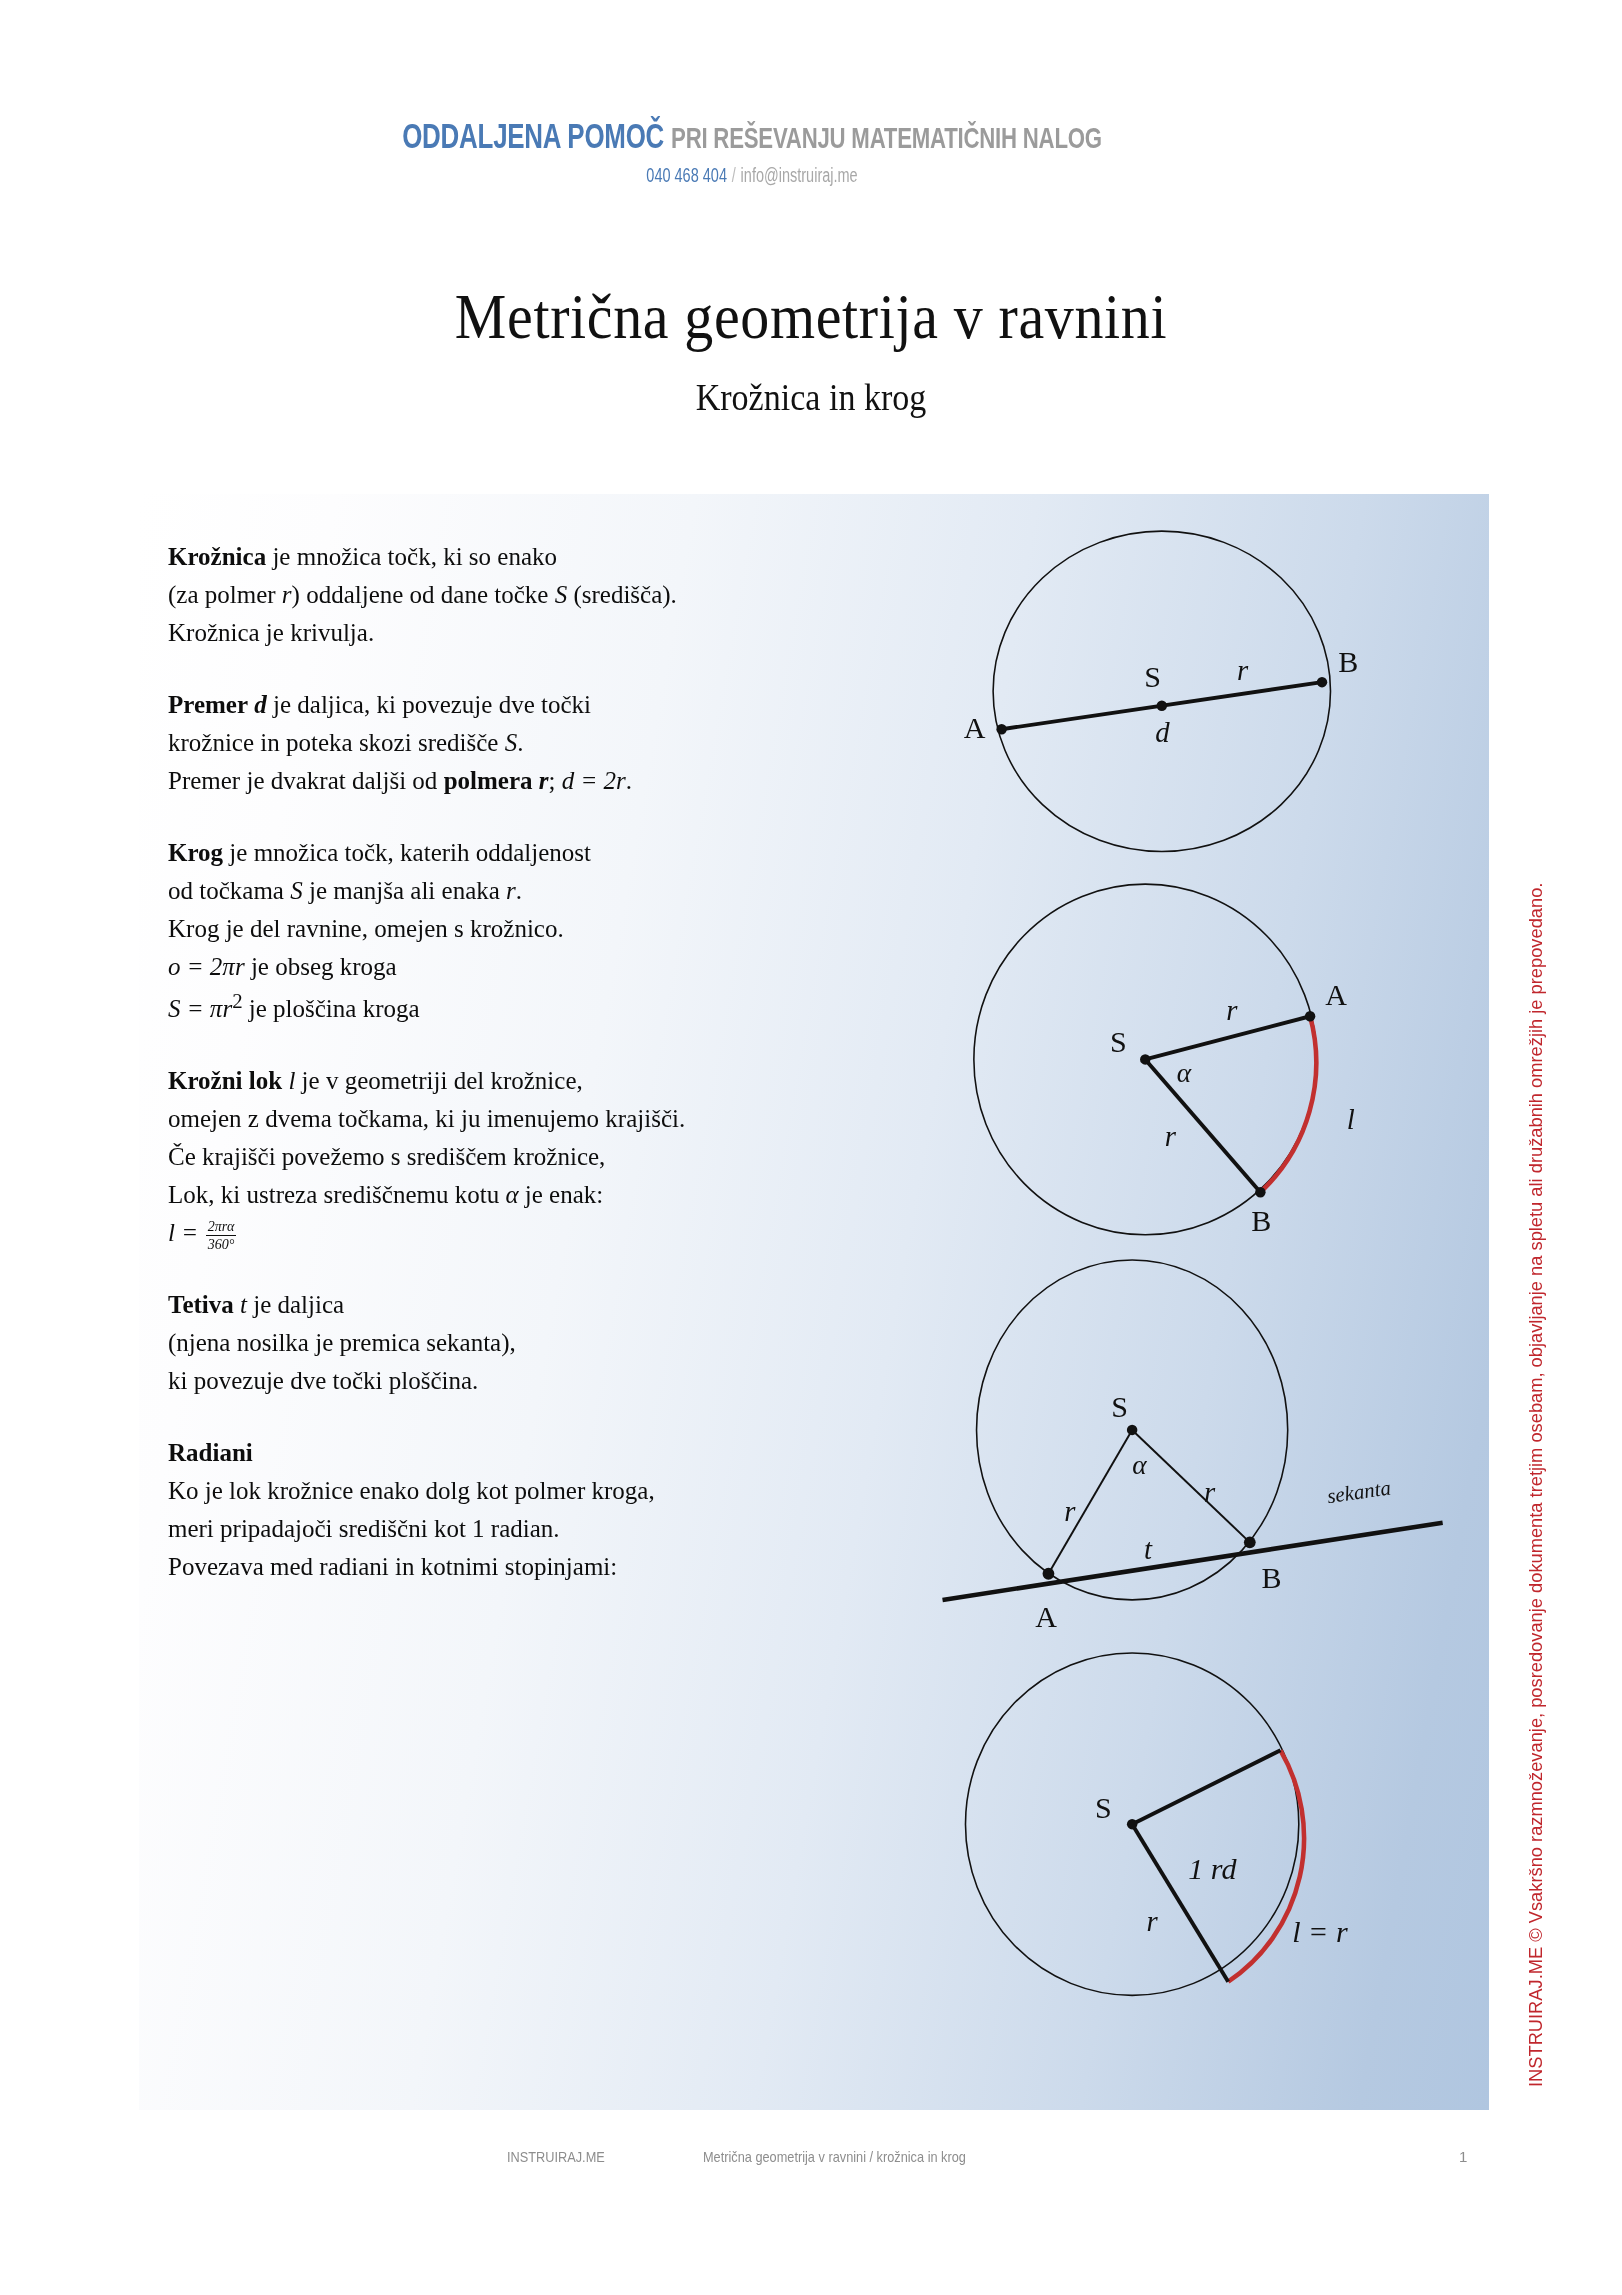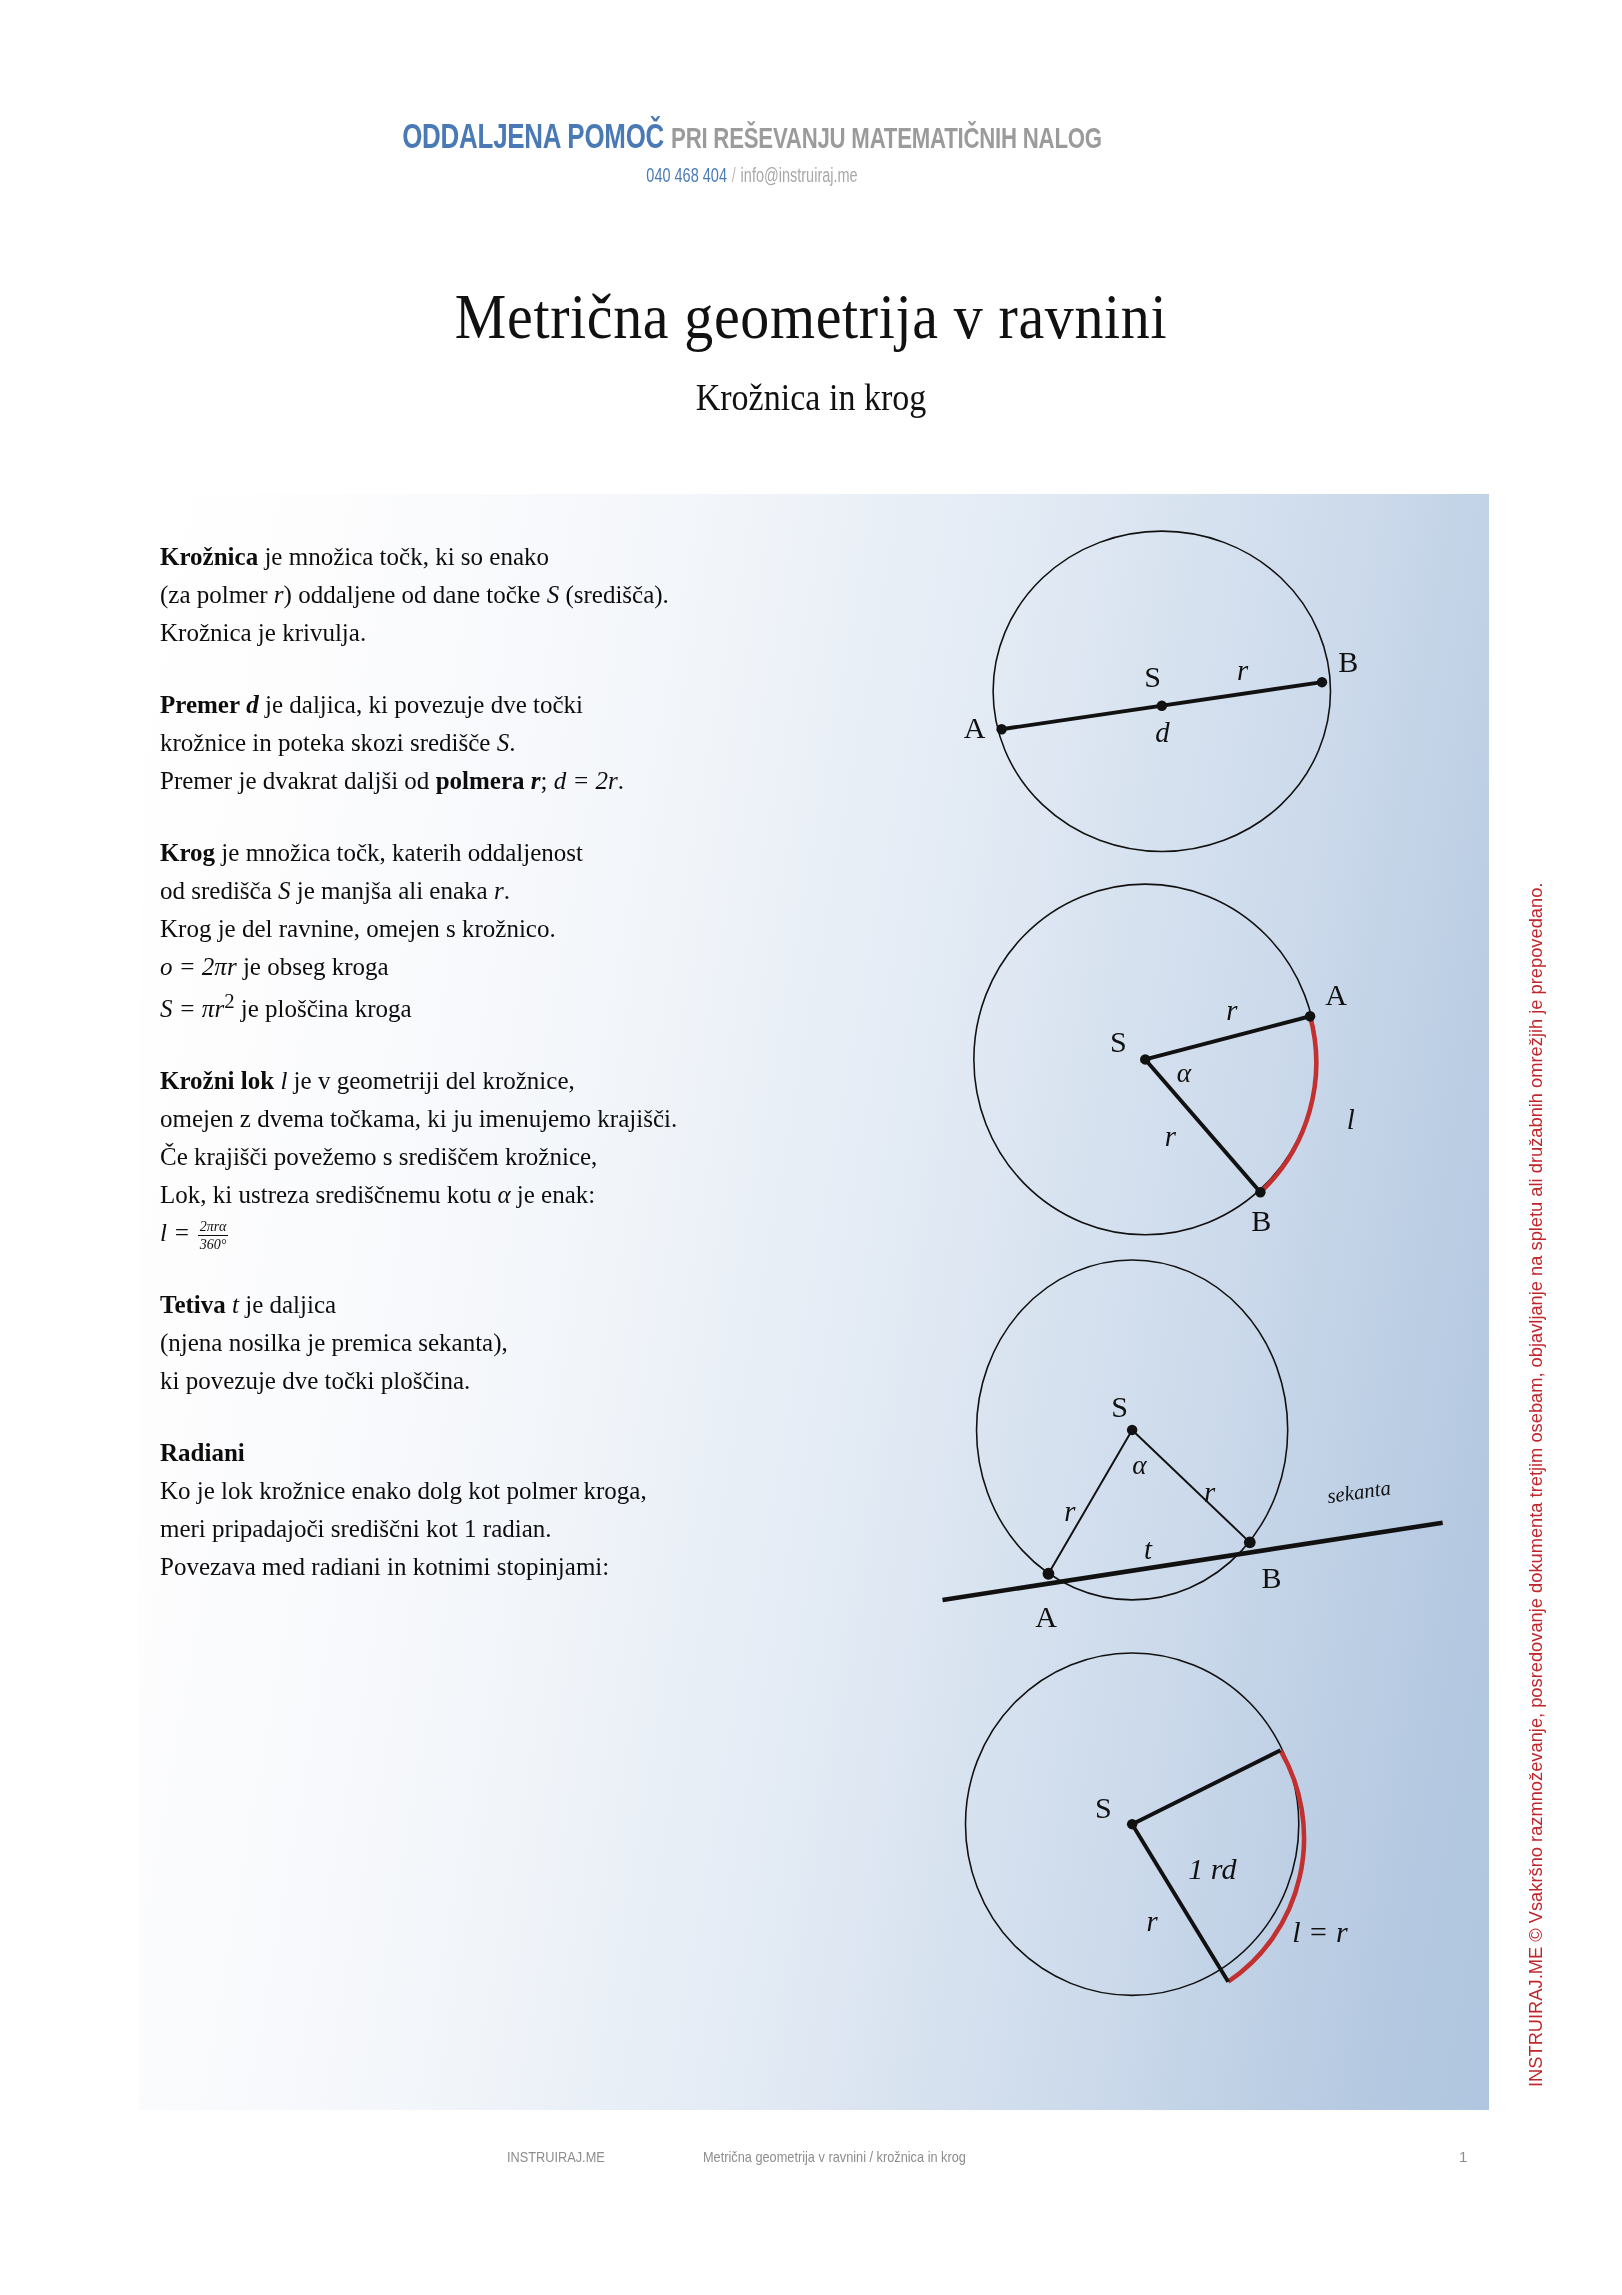--- a/index.html
+++ b/index.html
@@ -58,21 +58,21 @@
 
   
   .panel{
     position:absolute;left:139px;top:494px;
     width:1350px;height:1616px;
     background:linear-gradient(100deg,#ffffff 0%,#fdfdfe 12%,#f3f6fa 34%,#e2eaf4 55%,#ccdaeb 75%,#b5c9e1 92%,#b0c6e0 100%);
   }
 
   
   .textcol{
-    position:absolute;left:160px;top:538px;width:707px;
+    position:absolute;left:168px;top:538px;width:707px;
     font-family:"Liberation Serif", serif;
     font-size:25px;
     color:#0d0d0d;
     line-height:1.52;
   }
   .para{margin-bottom:34px;}
   .para:last-child{margin-bottom:0;}
   .ln{display:block;white-space:nowrap;}
   b{font-weight:bold;}
   i,.it{font-style:italic;}
@@ -140,21 +140,21 @@
   </div>
 
   <div class="para">
     <span class="ln"><b>Premer</b>&nbsp;<b><i>d</i></b><span> je daljica, ki povezuje dve točki</span></span>
     <span class="ln"><span>krožnice in poteka skozi središče </span><i>S</i><span>.</span></span>
     <span class="ln"><span>Premer je dvakrat daljši od </span><b>polmera</b>&nbsp;<b><i>r</i></b><span>; </span><i>d = 2r</i><span>.</span></span>
   </div>
 
   <div class="para">
     <span class="ln"><b>Krog</b><span> je množica točk, katerih oddaljenost</span></span>
-    <span class="ln"><span>od središča </span><i>S</i><span> je manjša ali enaka </span><i>r</i><span>.</span></span>
+    <span class="ln"><span>od točkama </span><i>S</i><span> je manjša ali enaka </span><i>r</i><span>.</span></span>
     <span class="ln">Krog je del ravnine, omejen s krožnico.</span>
     <span class="ln"><i>o = 2πr</i><span> je obseg kroga</span></span>
     <span class="ln"><i>S = πr</i><sup>2</sup><span> je ploščina kroga</span></span>
   </div>
 
   <div class="para">
     <span class="ln"><b>Krožni lok</b>&nbsp;<i>l</i><span> je v geometriji del krožnice,</span></span>
     <span class="ln">omejen z dvema točkama, ki ju imenujemo krajišči.</span>
     <span class="ln">Če krajišči povežemo s središčem krožnice,</span>
     <span class="ln"><span>Lok, ki ustreza središčnemu kotu </span><i>α</i><span> je enak:</span></span>

